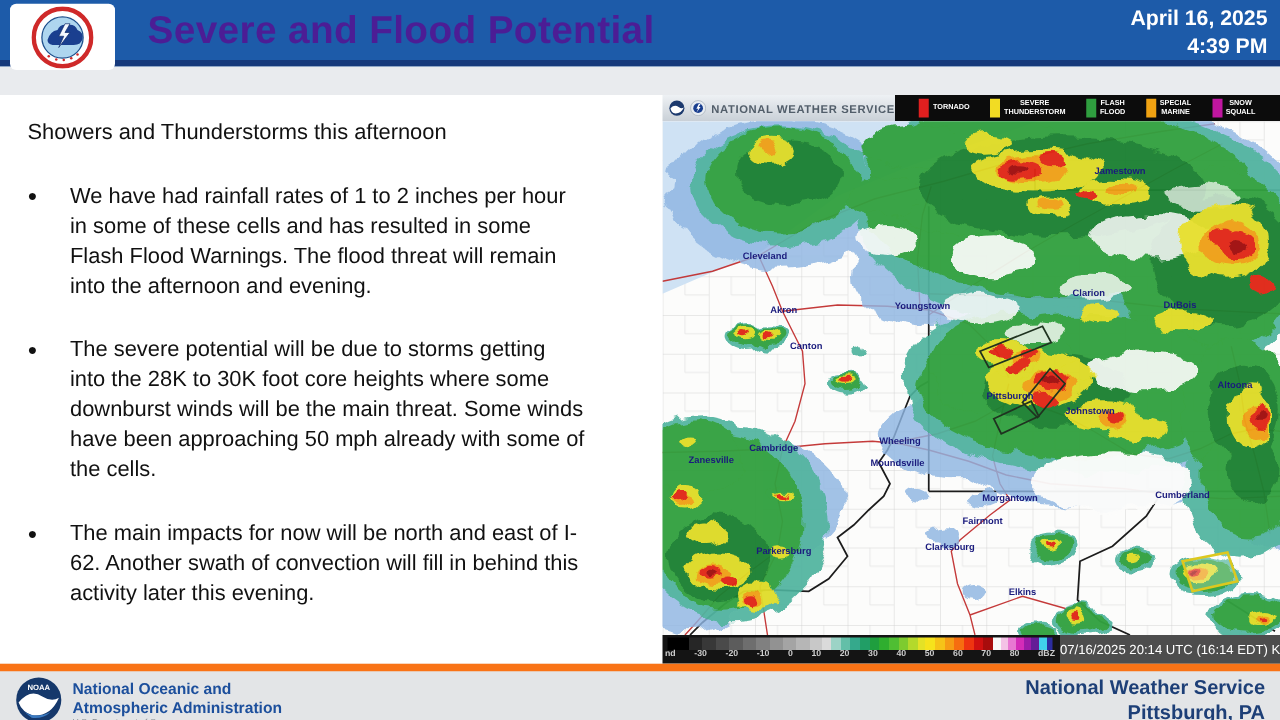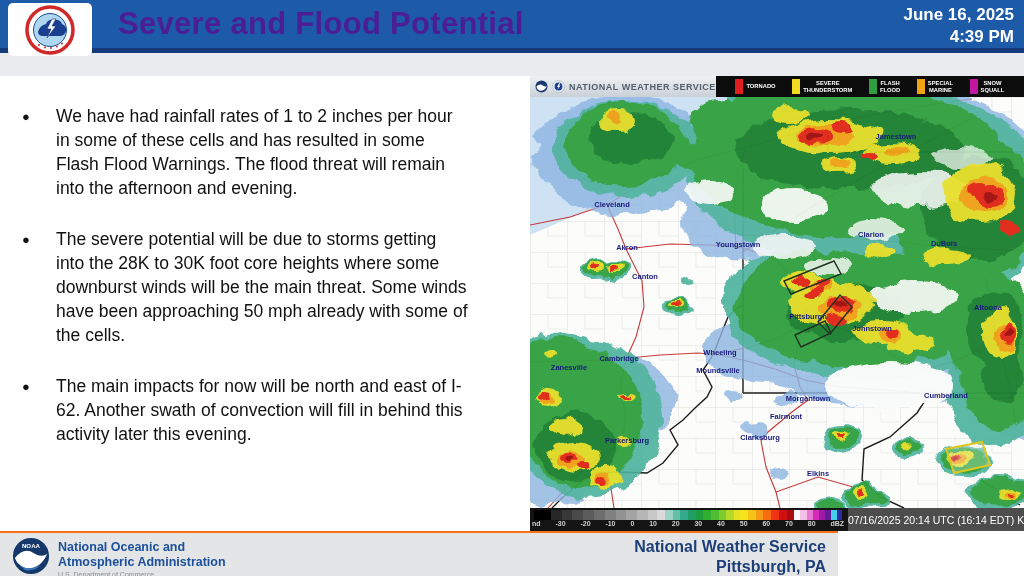--- a/index.html
+++ b/index.html
@@ -55,22 +55,22 @@
       #f6e31c 67% 69.5%,#f6c318 69.5% 72%,#f69b14 72% 74.5%,#f66d10 74.5% 77%,
       #ee3410 77% 79.5%,#d01010 79.5% 82%,#a80c0c 82% 84.5%,
       #f8f8f8 84.5% 86.5%,#f4c2e6 86.5% 88.5%,#e878d2 88.5% 90.5%,#d42cb8 90.5% 92.5%,
       #9c1ca8 92.5% 94.5%,#641c96 94.5% 96.5%,#40d0ec 96.5% 98.5%,#2c2ca0 98.5% 100%);}
   .scale-labels{position:absolute;left:2px;top:12px;width:312px;display:flex;
                 justify-content:space-between;color:#cfcfcf;font-size:7px;font-weight:bold;}
   .scale-time{flex:1;background:#4d4d4d;color:#fff;font-size:10.5px;
               display:flex;align-items:center;justify-content:center;white-space:nowrap;}
 
   
-  .footer{position:absolute;left:0;top:531px;width:838px;height:45px;background:#e3e5e7;
-          border-top:2px solid #f97316;box-sizing:border-box;}
+  .footer{position:absolute;left:0;top:531px;width:1024px;height:45px;background:#e3e5e7;
+          border-top:6px solid #f97316;box-sizing:border-box;}
   .noaa-logo{position:absolute;left:12px;top:4px;}
   .agency{position:absolute;left:58px;top:7px;color:#1c4f9c;font-weight:bold;
           font-size:12.5px;line-height:1.16;}
   .agency-sub{font-size:7px;color:#8a8f94;font-weight:normal;margin-top:2px;}
   .office{position:absolute;right:12px;top:4px;text-align:right;color:#1d3f77;
           font-weight:bold;font-size:16px;line-height:1.25;}
 </style>
 </head>
 <body>
 
@@ -86,25 +86,26 @@
       <circle cx="14" cy="40" r="1"></circle>
         <circle cx="20" cy="42.5" r="1"></circle>
       <circle cx="26" cy="43" r="1"></circle>
         <circle cx="32" cy="41.5" r="1"></circle>
         <circle cx="37" cy="38.5" r="1"></circle>
     </g>
   </svg>
 </div>
 <div class="title">Severe and Flood Potential</div>
 <div class="dateblock">
-  <div>June 16, 2025</div>
+  <div>April 16, 2025</div>
   <div>4:39 PM</div>
 </div>
 
 <div class="content">
+  <div class="intro">Showers and Thunderstorms this afternoon</div>
   <div class="bullets">
     <div class="bullet">
       <span class="marker">●</span>
       <span class="btxt">We have had rainfall rates of 1 to 2 inches per hour in some of these cells and has resulted in some Flash Flood Warnings. The flood threat will remain into the afternoon and evening.</span>
     </div>
     <div class="bullet">
       <span class="marker">●</span>
       <span class="btxt">The severe potential will be due to storms getting into the 28K to 30K foot core heights where some downburst winds will be the main threat. Some winds have been approaching 50 mph already with some of the cells.</span>
     </div>
     <div class="bullet">

